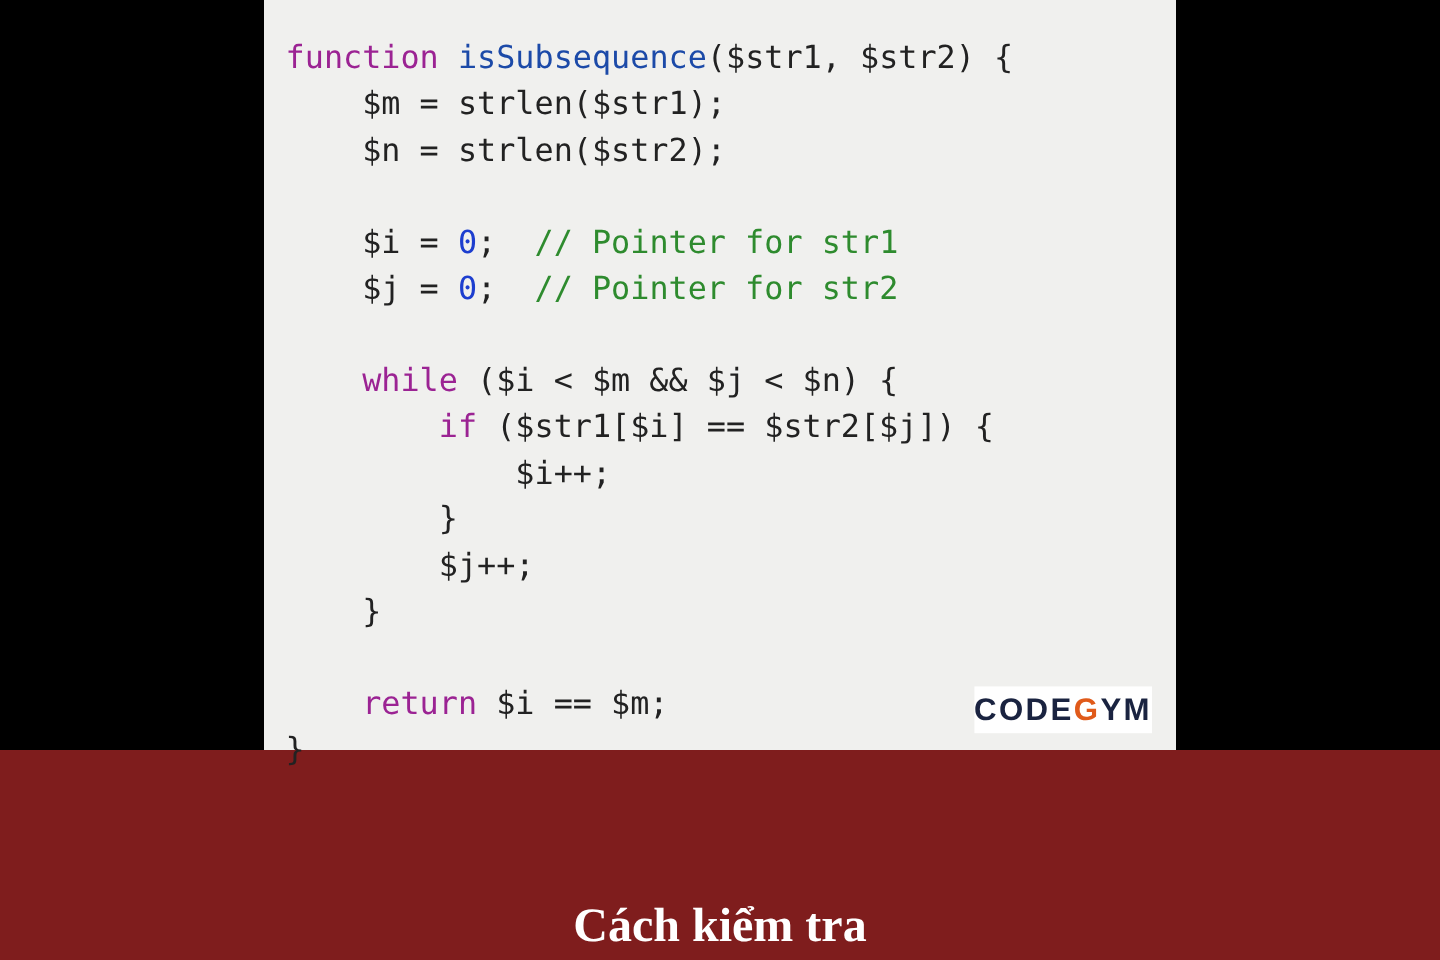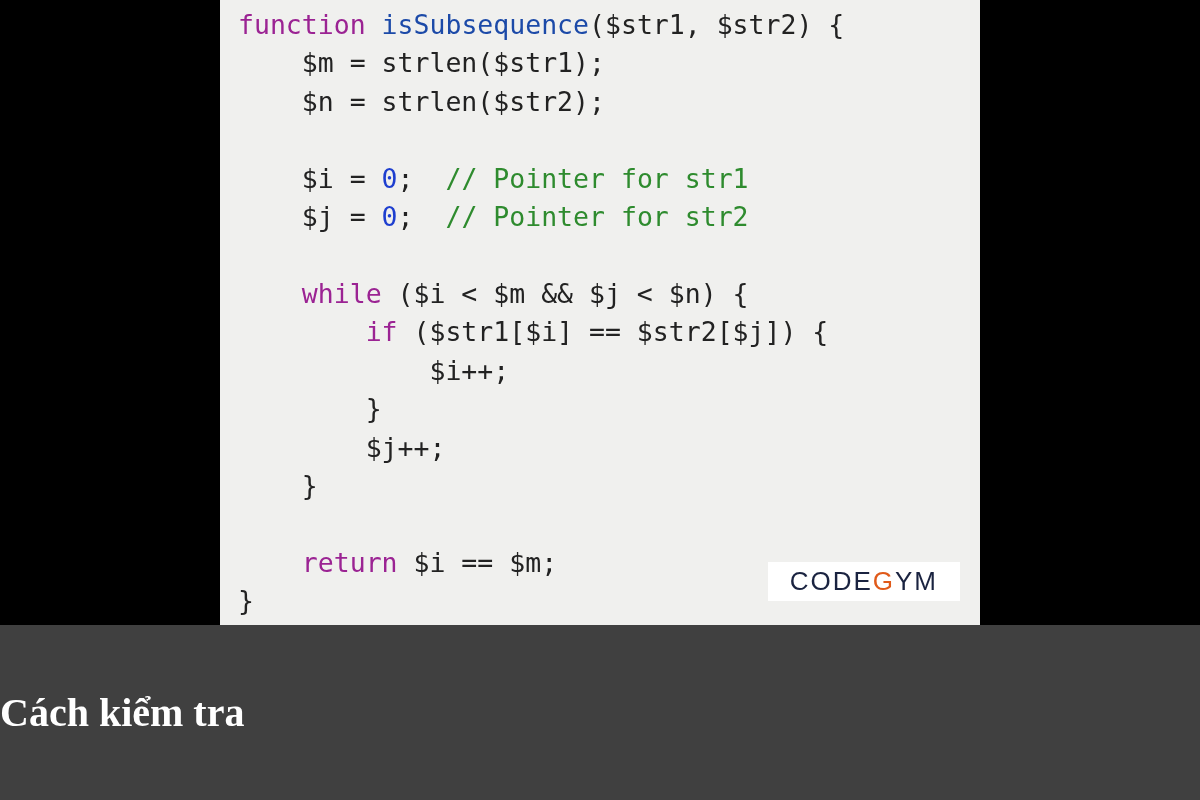--- a/index.html
+++ b/index.html
@@ -1,28 +1,28 @@
 <!DOCTYPE html>
 <html><head>
 <meta charset="utf-8">
 <style>
   * { margin: 0; padding: 0; box-sizing: border-box; }
   html, body { width: 1200px; height: 800px; overflow: hidden; font-family: "Menlo", "Consolas", monospace; }
   .frame { width: 1200px; height: 800px; background: #000; display: flex; flex-direction: column; }
   .code-area { flex: 1; position: relative; display: flex; justify-content: center; align-items: flex-start; }
   .code-box { background: #f0f0ee; width: 760px; height: 625px; padding: 6px 18px 10px 18px; position: relative; }
-  pre.code { font-family: "Menlo", "Consolas", monospace; font-size: 26.5px; line-height: 1.45; white-space: pre; color: #222; }
+  pre.code { font-family: "Menlo", "Consolas", monospace; font-size: 26.5px; line-height: 1.45; white-space: pre; color: #222; margin-top: 24px; }
   .kw { color: #9b2393; }      
   .fn { color: #1c4aa8; }      
   .num { color: #1d3ecf; }     
   .cm { color: #2e8b2e; }      
   .op, .pn, .vr { color: #222; }
-  .logo { position: absolute; right: 20px; bottom: 24px; background: #fff; padding: 4px 22px; font-family: Arial, sans-serif; font-size: 26px; font-weight: 400; letter-spacing: 2px; color: #1a2340; }
+  .logo { position: absolute; right: 20px; bottom: 14px; background: #fff; padding: 4px 0; font-family: Arial, sans-serif; font-size: 26px; font-weight: 700; letter-spacing: 2px; color: #1a2340; }
   .logo .g-accent { color: #e05a1a; display:inline-block; position:relative; }
-  .caption { background: #404040; height: 175px; display: flex; flex-direction: column; justify-content: center; align-items: flex-start; color: #fff; font-family: Georgia, "Times New Roman", serif; font-size: 40px; line-height: 1.45; font-weight: 600; text-align:center; }
+  .caption { background: #7f1d1d; height: 175px; display: flex; flex-direction: row; justify-content: center; align-items: flex-end; color: #fff; font-family: Georgia, "Times New Roman", serif; font-size: 40px; line-height: 1.45; font-weight: 600; text-align:center; }
   .caption .hl { color: #e87b2e; }
 </style>
 </head>
 <body>
 
 <div class="frame">
   <div class="code-area">
     <div class="code-box">
 <pre class="code"><span class="kw">function</span> <span class="fn">isSubsequence</span><span class="pn">($str1, $str2) {</span>
 <span>    $m = strlen($str1);</span>

